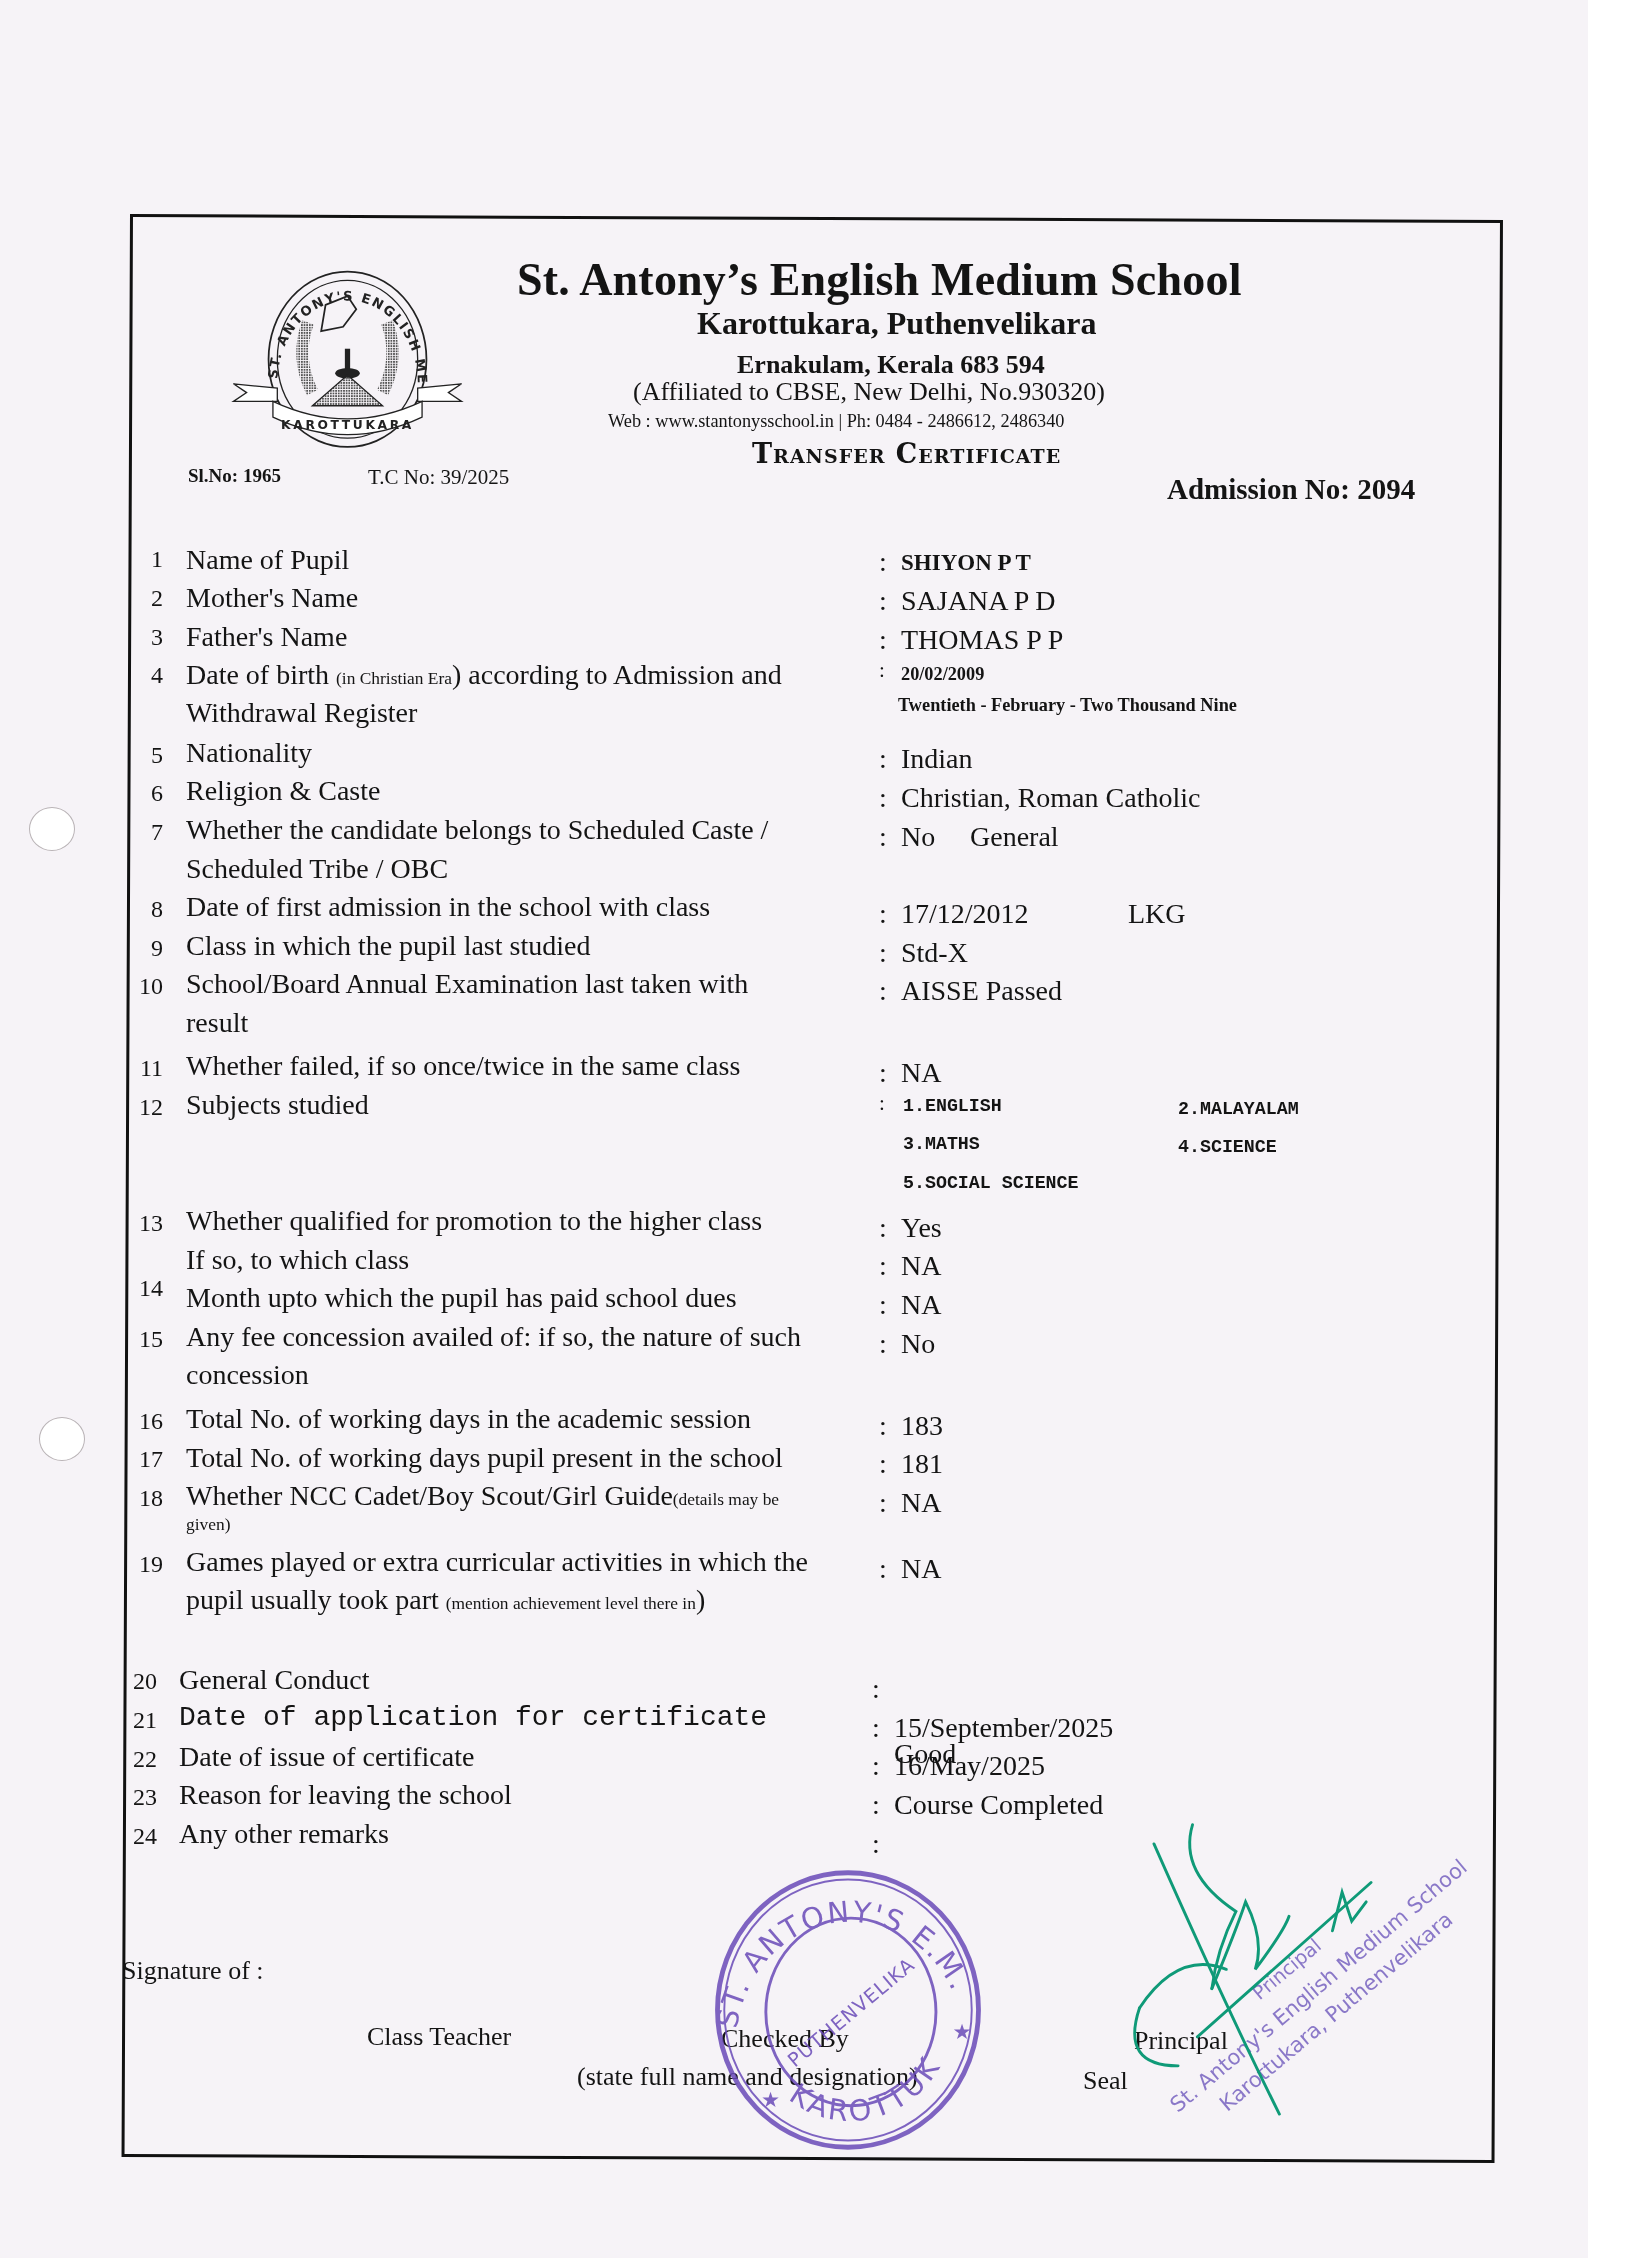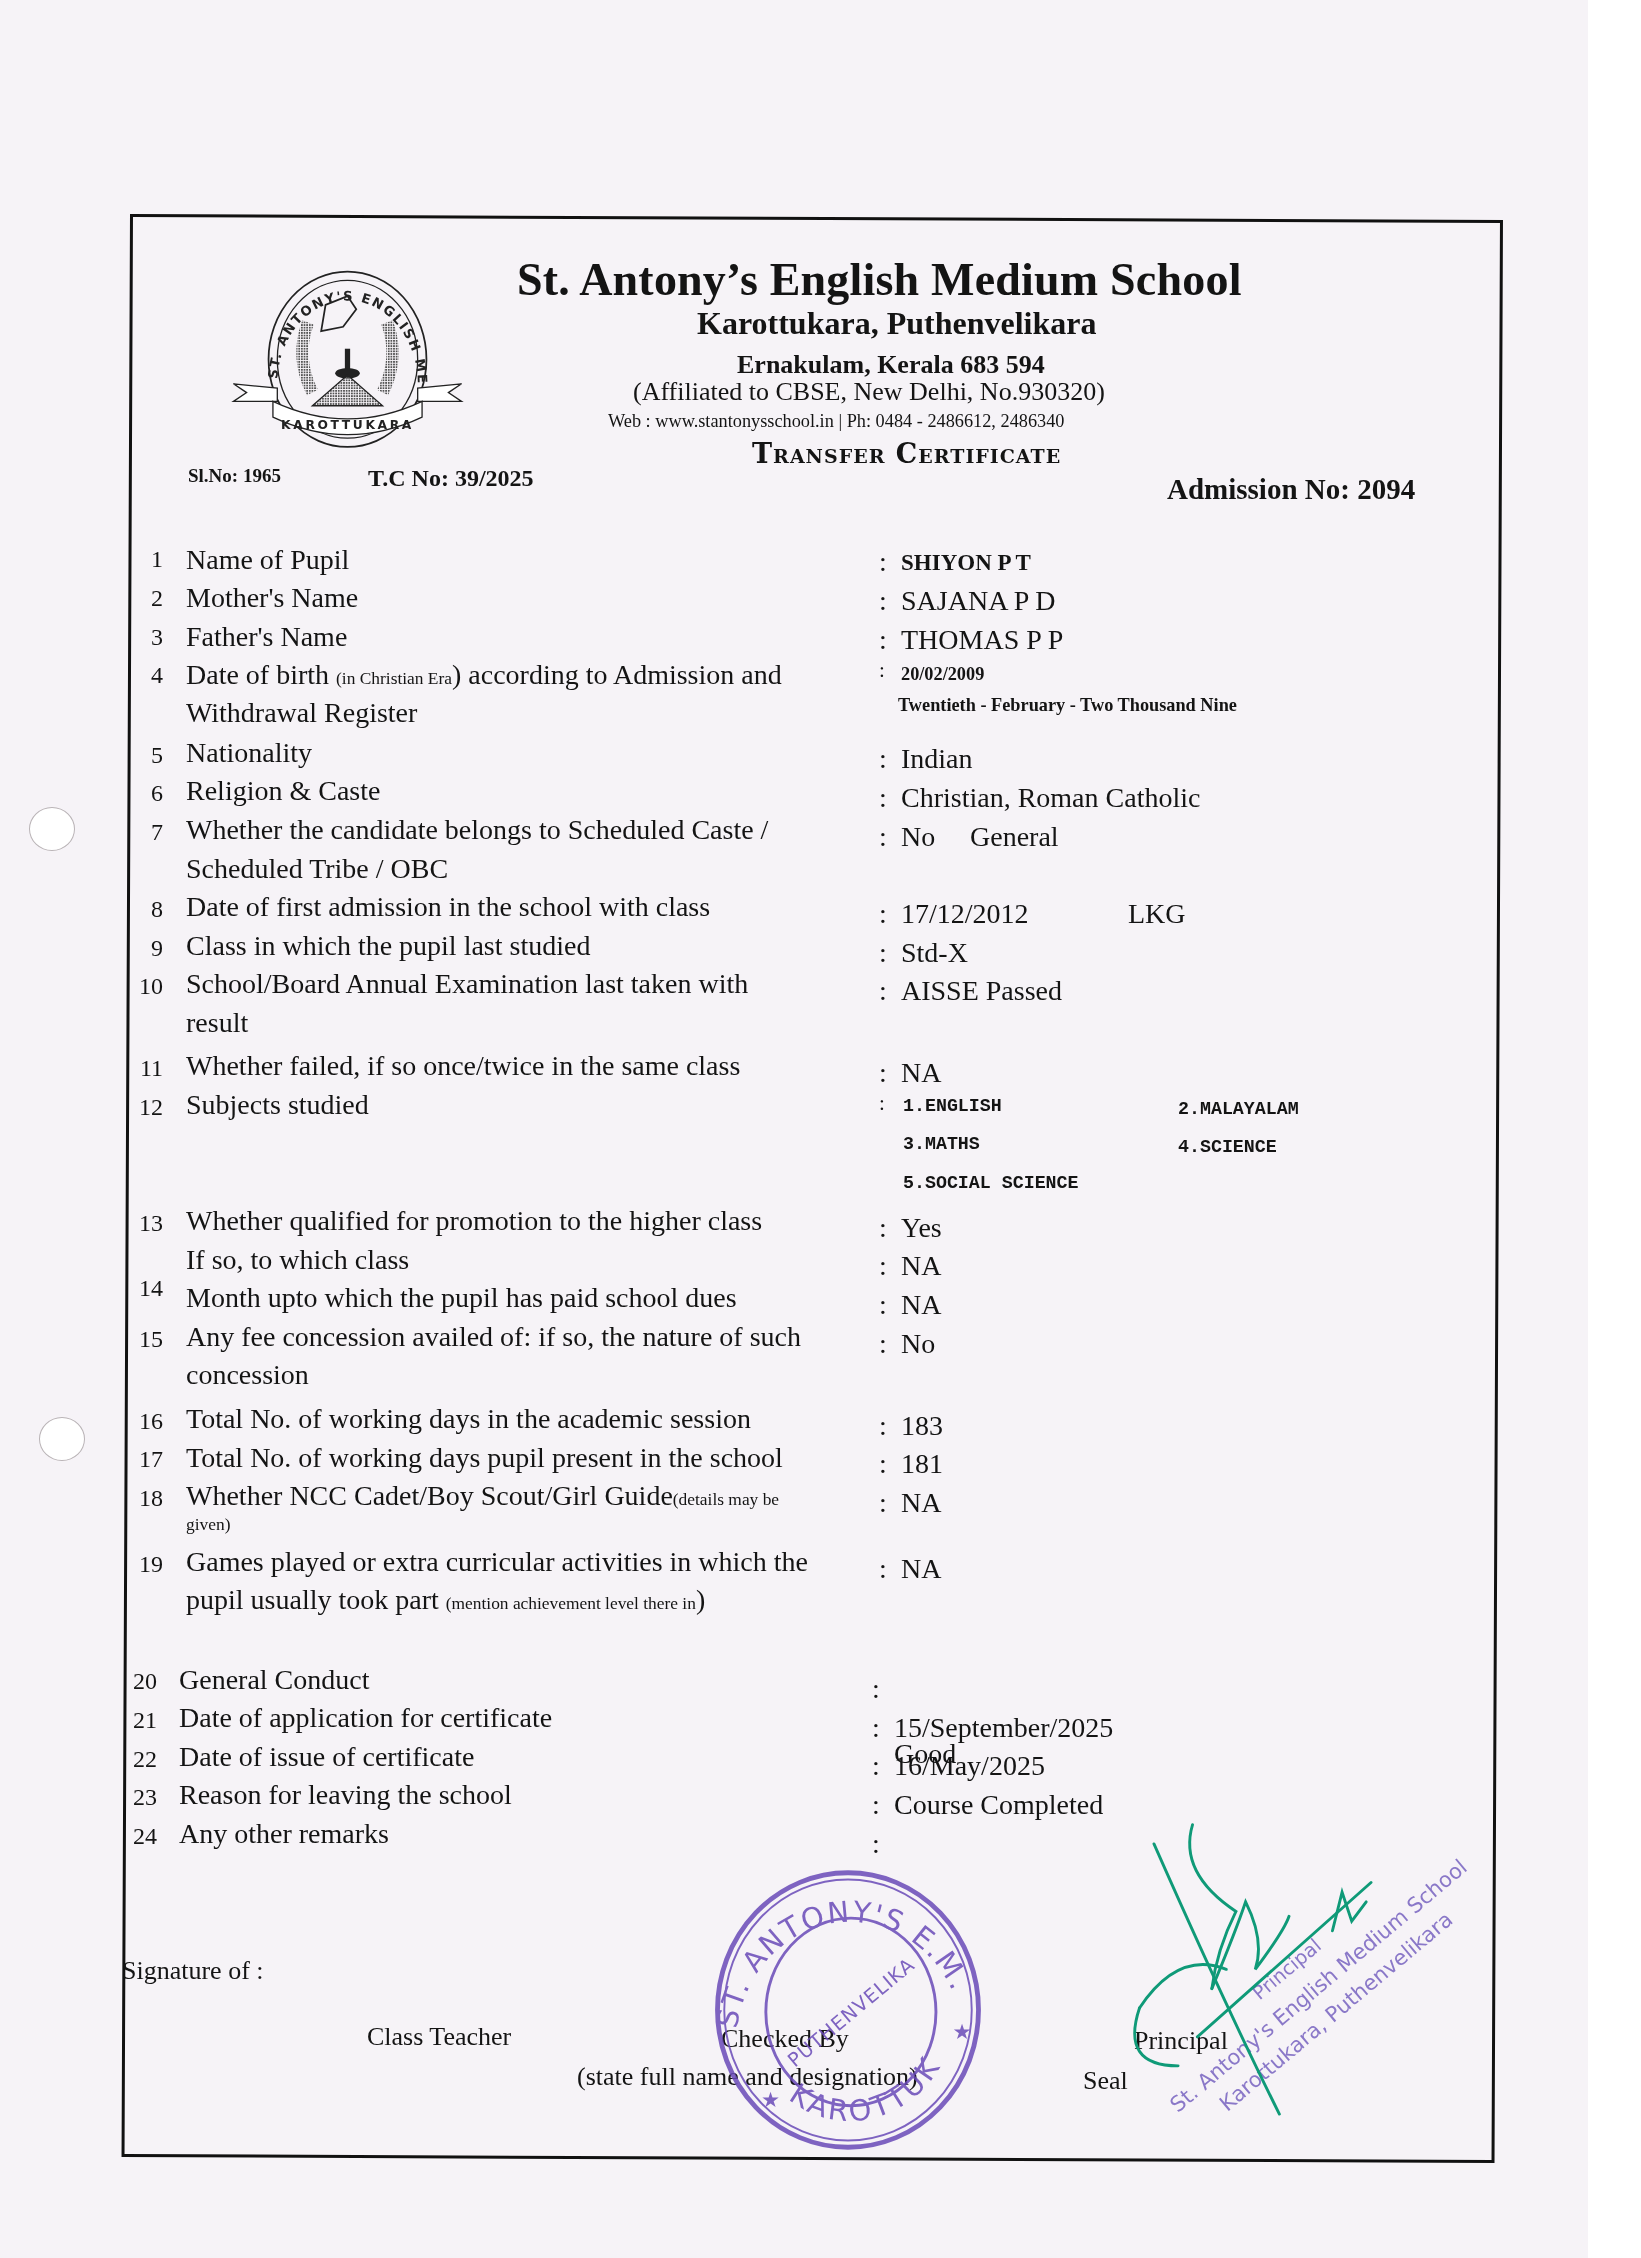--- a/index.html
+++ b/index.html
@@ -23,21 +23,21 @@
       transform: rotate(0.25deg); transform-origin: left top;
     }
     .abs { position: absolute; white-space: nowrap; }
     .school-name { font-size: 46px; font-weight: bold; left: 517px; top: 253px; letter-spacing: 0.2px; }
     .school-place { font-size: 32px; font-weight: bold; left: 697px; top: 305px; }
     .school-addr { font-size: 26px; font-weight: bold; left: 737px; top: 350px; }
     .school-aff { font-size: 26px; left: 633px; top: 377px; }
     .school-web { font-size: 18.3px; left: 608px; top: 411px; }
     .cert-title { font-size: 27px; font-weight: bold; left: 752px; top: 438px; font-family: "DejaVu Serif", serif; font-variant: small-caps; letter-spacing: 1px; }
     .slno { font-size: 19px; font-weight: bold; left: 188px; top: 465px; }
-    .tcno { font-size: 24px; font-weight: bold; left: 368px; top: 465px; text-align: right; }
+    .tcno { font-size: 21px; font-weight: normal; left: 368px; top: 465px; text-align: right; }
     .admno { font-size: 29px; font-weight: bold; left: 1167px; top: 473px; }
 
     .num { font-size: 24px; position: absolute; width: 39px; text-align: right; }
     .lbl { font-size: 28px; position: absolute; left: 186px; white-space: nowrap; }
     .lbl small { font-size: 17.4px; }
     .colon { font-size: 28px; position: absolute; }
     .val { font-size: 28px; position: absolute; white-space: nowrap; }
     .val-bold { font-weight: bold; font-size: 23px; }
     .val-small { font-weight: bold; font-size: 18.3px; }
     .mono { font-family: "Liberation Mono", "DejaVu Sans Mono", monospace; font-weight: bold; font-size: 18.3px; }
@@ -244,21 +244,21 @@
 
   <div>
     <span class="num" style="left:118px;top:1668px;">20</span>
     <span class="lbl" style="left:179px;top:1664px;">General Conduct</span>
     <span class="colon" style="left:872px;top:1673px;">:</span>
     <span class="val" style="left:894px;top:1738px;">Good</span>
   </div>
 
   <div>
     <span class="num" style="left:118px;top:1707px;">21</span>
-    <span class="lbl" style="left:179px;top:1702px;">Date of application for certificate</span>
+    <span class="lbl" style="left:179px;top:1702px;font-family:Liberation Mono, monospace;">Date of application for certificate</span>
     <span class="colon" style="left:872px;top:1712px;">:</span>
     <span class="val" style="left:894px;top:1712px;">15/September/2025</span>
   </div>
 
   <div>
     <span class="num" style="left:118px;top:1746px;">22</span>
     <span class="lbl" style="left:179px;top:1741px;">Date of issue of certificate</span>
     <span class="colon" style="left:872px;top:1750px;">:</span>
     <span class="val" style="left:894px;top:1750px;">16/May/2025</span>
   </div>

